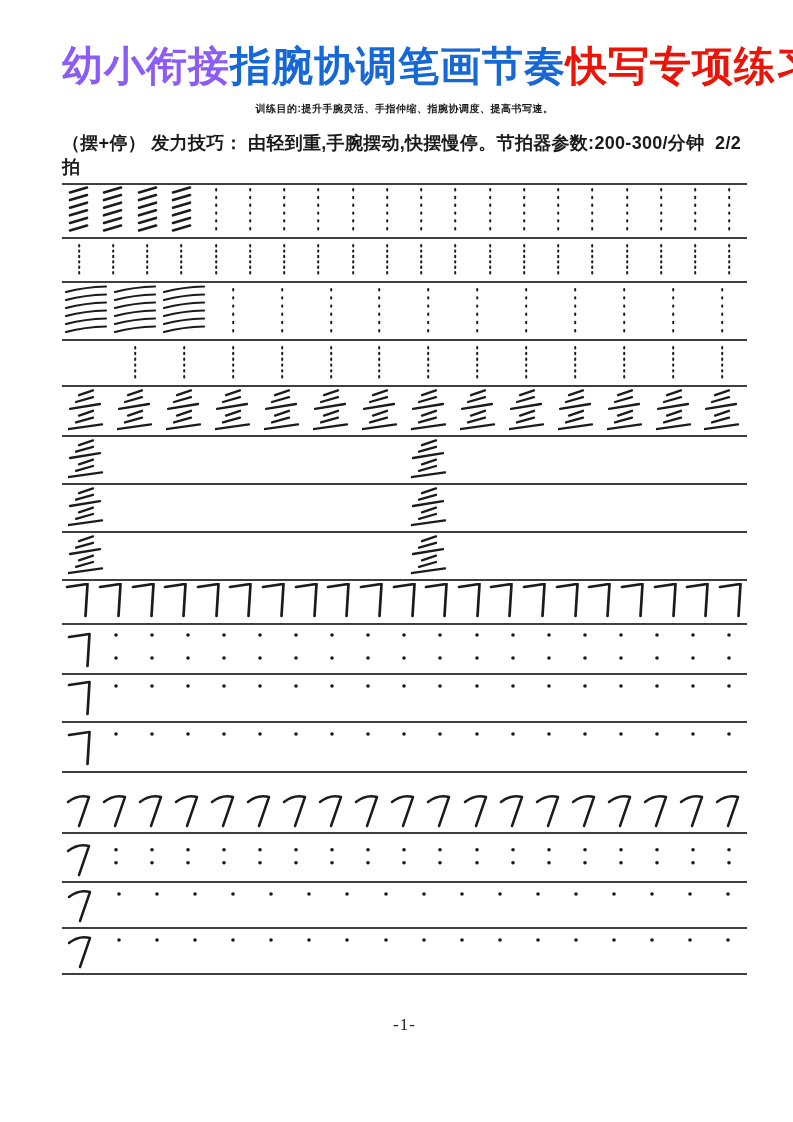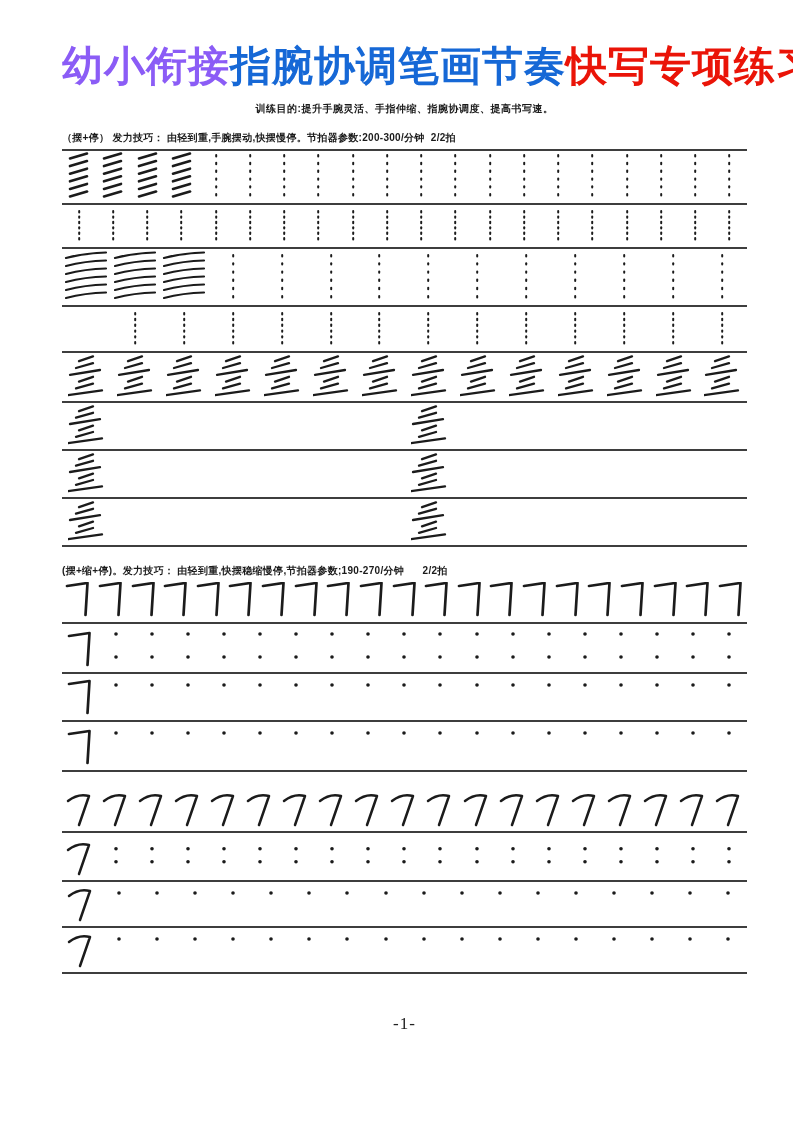--- a/index.html
+++ b/index.html
@@ -21,21 +21,21 @@
     letter-spacing:1px;line-height:1.2;
     white-space:nowrap;
   }
   .subtitle{
     margin-top:11px;
     text-align:center;
     font-size:10px;font-weight:600;
     letter-spacing:0.5px;
   }
   .sec-header{
-    font-size:10px;font-weight:600;
+    font-size:18px;font-weight:600;
     letter-spacing:0.3px;
     white-space:pre-wrap;
   }
   .sec-header:empty{display:none;}
   .sh1{margin:15px 0 4px 0;}
   .sh2{margin:15px 0 3px 0;}
   .sh3{margin:17px 0 2px 0;}
   .grid{width:100%;}
   .g4{margin-top:13px;}
   .prow{display:flex;border-bottom:2px solid #3e3e3e;box-sizing:border-box;}
@@ -1065,21 +1065,20 @@
               <svg width="8" height="42" viewBox="0 0 8 42" xmlns="http://www.w3.org/2000/svg"></svg>
             </div>
             <div class="cell">
               <svg width="8" height="42" viewBox="0 0 8 42" xmlns="http://www.w3.org/2000/svg"></svg>
             </div>
           </div>
         </div>
     </section>
 
     <section>
-      <div class="sec-header sh3">(摆+缩+停)。发力技巧： 由轻到重,快摆稳缩慢停,节拍器参数;190-270/分钟      2/2拍</div>
       <div class="grid g3" style="--line: #3e3e3e;">
           <div class="prow" style="height: 44px;">
             <div class="cell">
               <svg width="30" height="38" viewBox="0 0 30 38" xmlns="http://www.w3.org/2000/svg">
                 <path d="M4 4 L24.5 1 L22.5 33" fill="none" stroke="#1b1b1b" stroke-width="2.7" stroke-linecap="round" stroke-linejoin="round"></path>
               </svg>
             </div>
             <div class="cell">
               <svg width="30" height="38" viewBox="0 0 30 38" xmlns="http://www.w3.org/2000/svg">
                 <path d="M4 4 L24.5 1 L22.5 33" fill="none" stroke="#1b1b1b" stroke-width="2.7" stroke-linecap="round" stroke-linejoin="round"></path>

